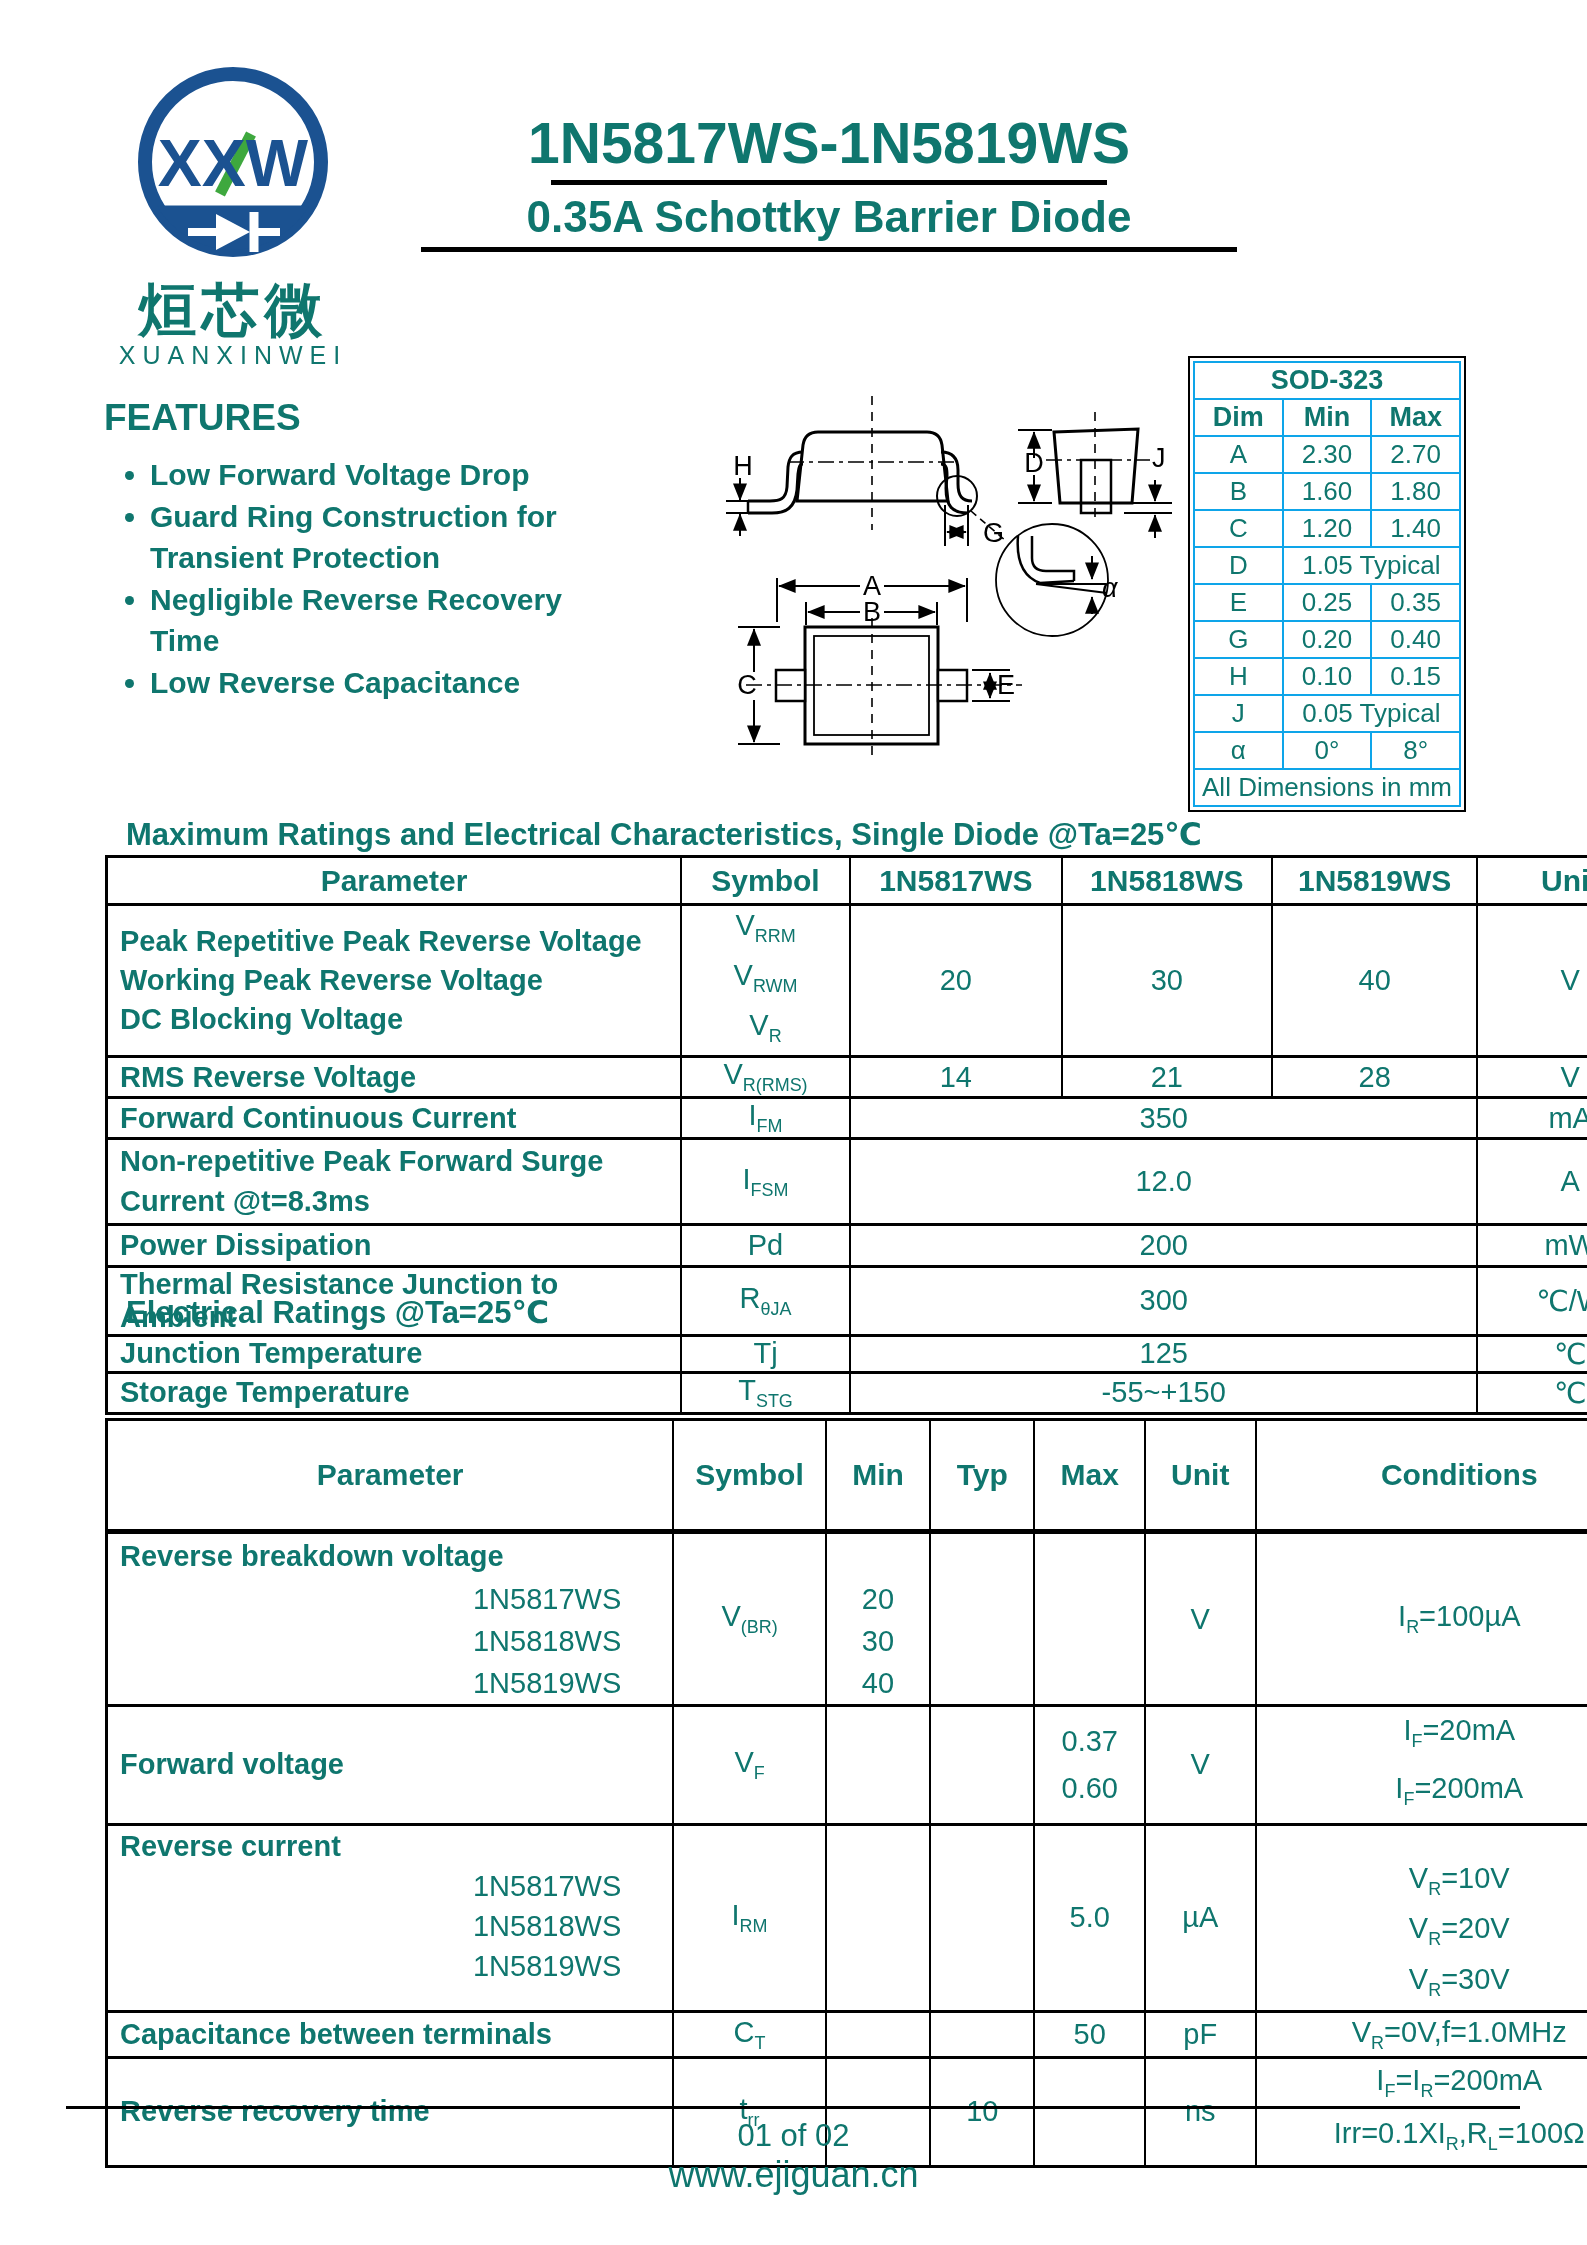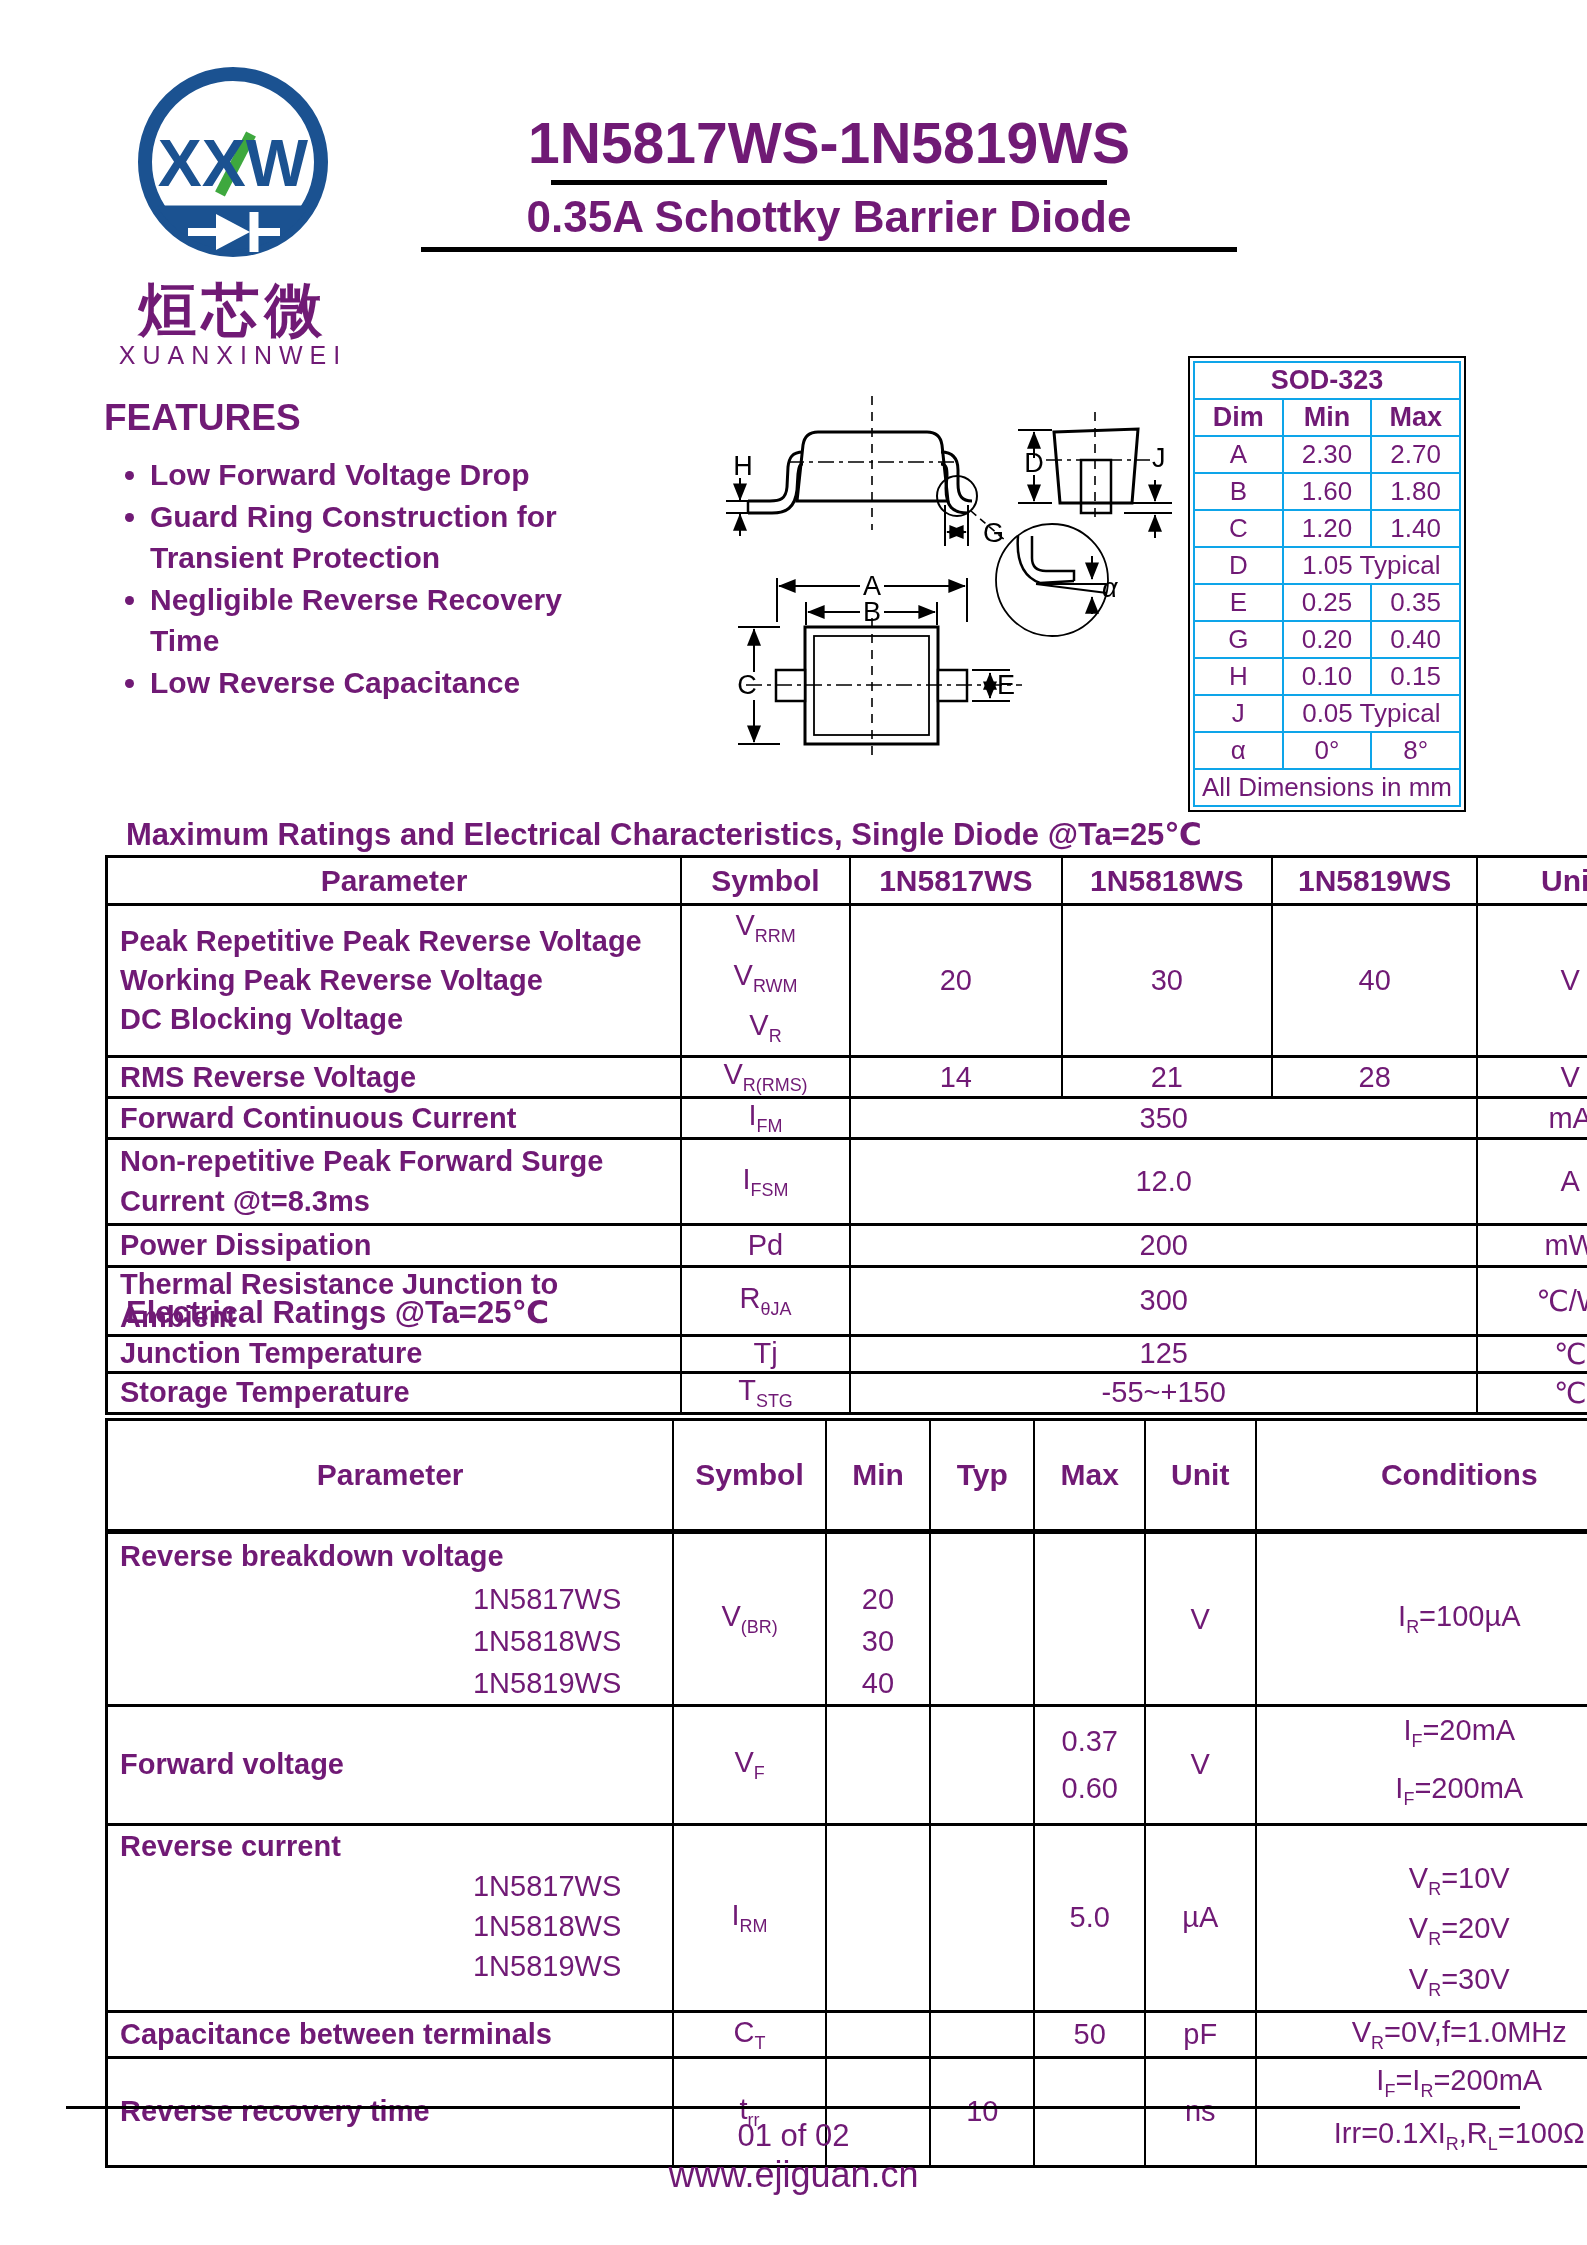--- a/index.html
+++ b/index.html
@@ -1,17 +1,17 @@
 <!DOCTYPE html>
 <html><head>
 <meta charset="utf-8">
 <style>
   html,body{margin:0;padding:0;background:#777;}
   .page{position:relative;width:1587px;height:2245px;margin:0 auto;background:#fff;
-        font-family:"Liberation Sans","DejaVu Sans",sans-serif;color:#701a75;overflow:hidden;}
+        font-family:"Liberation Sans","DejaVu Sans",sans-serif;color:#0f766e;overflow:hidden;}
   
   .logo{position:absolute;left:108px;top:62px;width:250px;text-align:center;}
   .logo-cn{font-size:58px;font-weight:bold;letter-spacing:5px;line-height:60px;margin-top:2px;}
   .logo-en{font-size:25px;letter-spacing:7px;line-height:30px;}
   
   .titleblock{position:absolute;left:418px;top:112px;width:822px;text-align:center;}
   .doc-title{font-size:57px;font-weight:bold;line-height:62px;}
   .rule1{width:556px;height:5px;background:#000;margin:6px auto 0;}
   .doc-subtitle{font-size:44px;font-weight:bold;line-height:52px;margin-top:6px;}
   .rule2{width:816px;height:5px;background:#000;margin:4px auto 0;}

